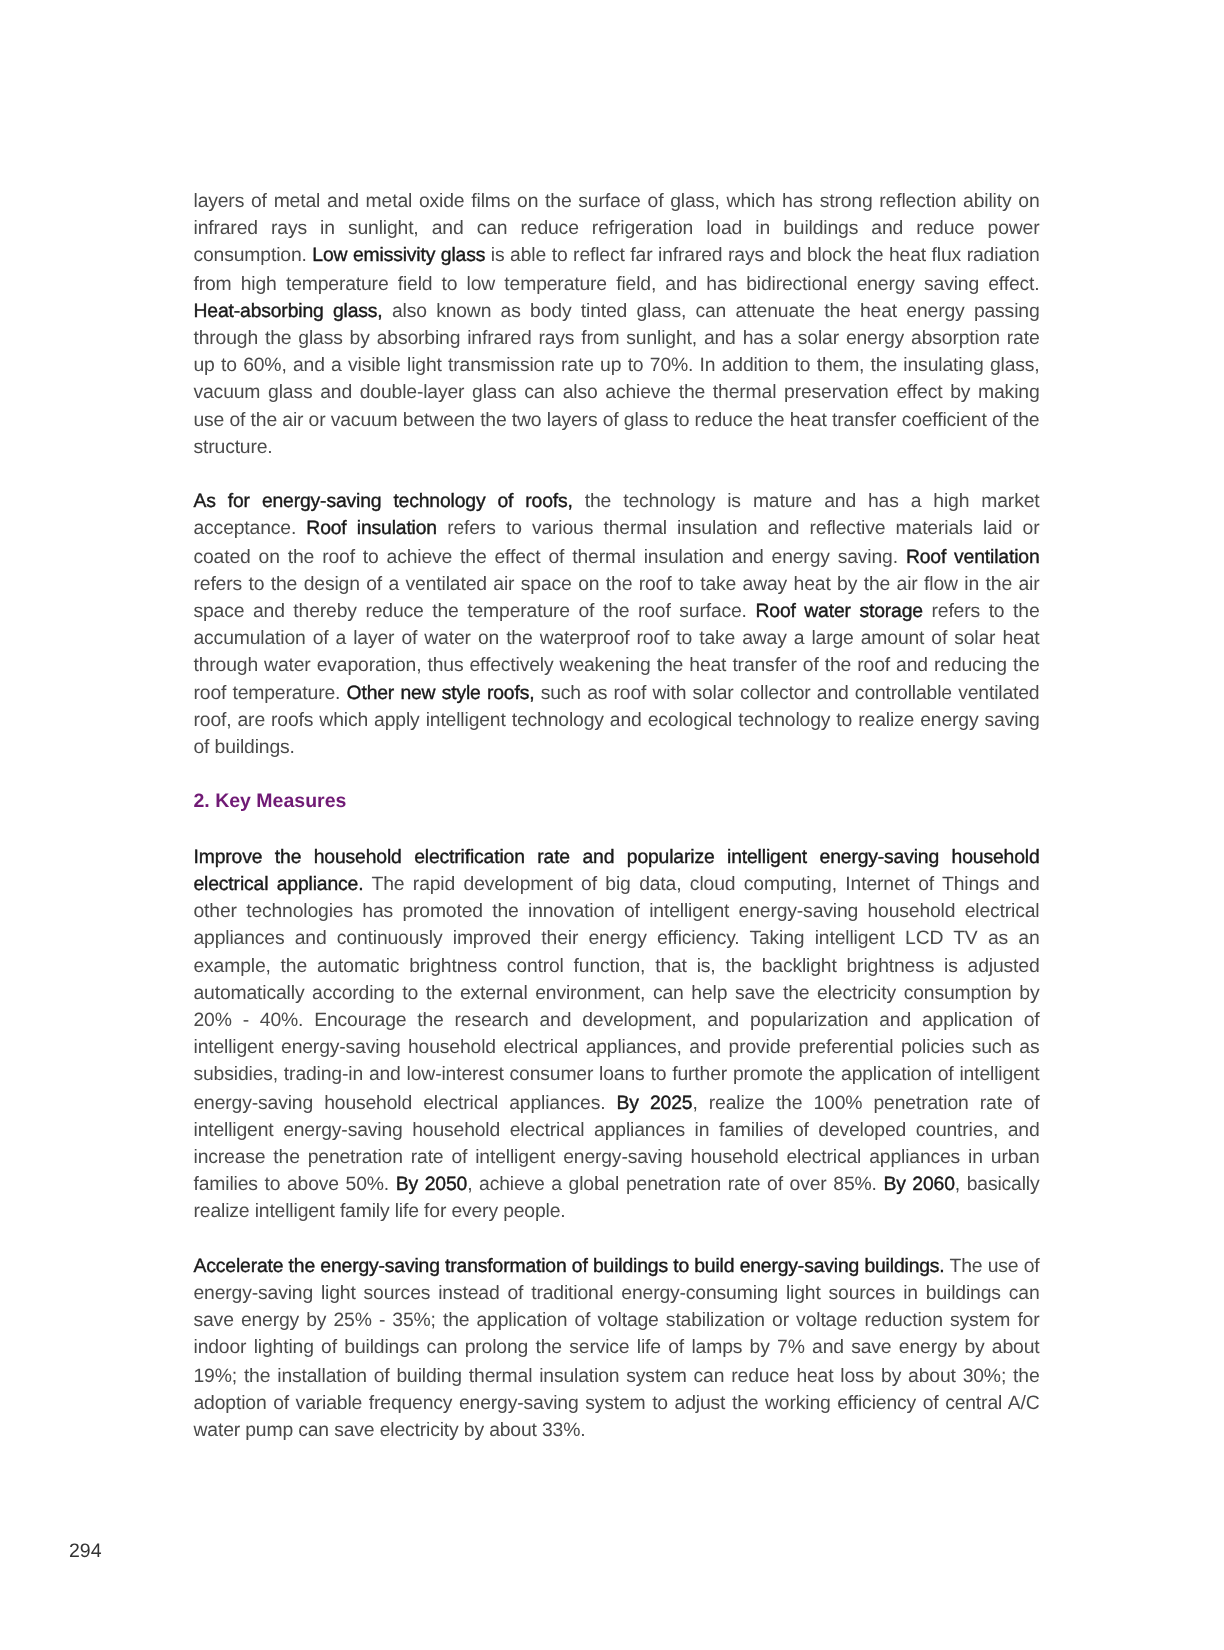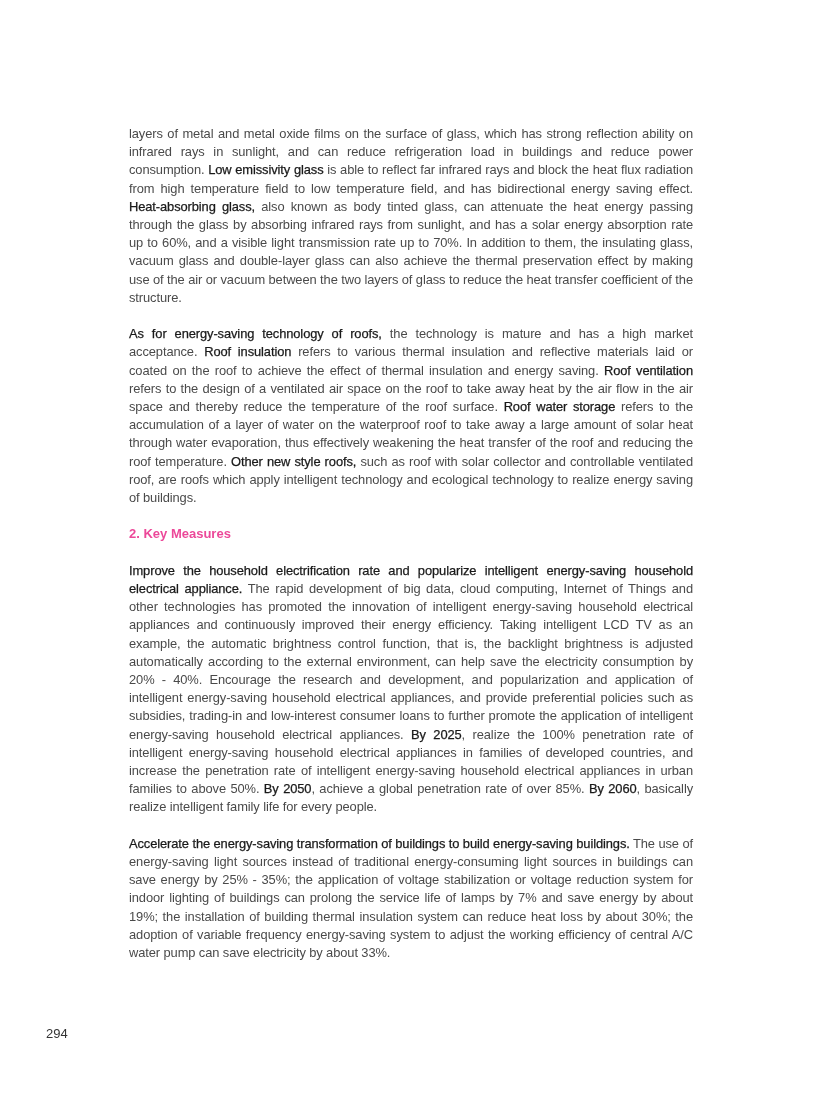--- a/index.html
+++ b/index.html
@@ -3,21 +3,21 @@
 <meta charset="utf-8">
 <style>
   html, body { margin: 0; padding: 0; background: #ffffff; }
   body { width: 816px; height: 1100px; position: relative; overflow: hidden;
          font-family: "Liberation Sans", sans-serif; }
   .content { position: absolute; left: 113px; top: 125px; width: 564px; margin-left: 16px; }
   .para { margin: 0; font-size: 12.9px; line-height: 18.2px; color: #4a4a4a;
           text-align: justify; letter-spacing: -0.1px; }
   .para b { color: #1a1a1a; font-weight: normal; -webkit-text-stroke: 0.25px #1a1a1a; }
   .gap { height: 18.2px; }
-  .heading { margin: 0; font-size: 13px; line-height: 18.2px; color: #ec4899; font-weight: bold; }
+  .heading { margin: 0; font-size: 13px; line-height: 18.2px; color: #701a75; font-weight: bold; }
   .page-number { position: absolute; left: 46px; top: 1026px; font-size: 13px; color: #333333; text-align: right; }
 </style>
 </head>
 <body>
 
 <div class="content">
   <p class="para"><span>layers of metal and metal oxide films on the surface of glass, which has strong reflection ability on infrared rays in sunlight, and can reduce refrigeration load in buildings and reduce power consumption. </span><b>Low emissivity glass</b><span> is able to reflect far infrared rays and block the heat flux radiation from high temperature field to low temperature field, and has bidirectional energy saving effect. </span><b>Heat-absorbing glass,</b><span> also known as body tinted glass, can attenuate the heat energy passing through the glass by absorbing infrared rays from sunlight, and has a solar energy absorption rate up to 60%, and a visible light transmission rate up to 70%. In addition to them, the insulating glass, vacuum glass and double-layer glass can also achieve the thermal preservation effect by making use of the air or vacuum between the two layers of glass to reduce the heat transfer coefficient of the structure.</span></p>
 
   <div class="gap"></div>
 

